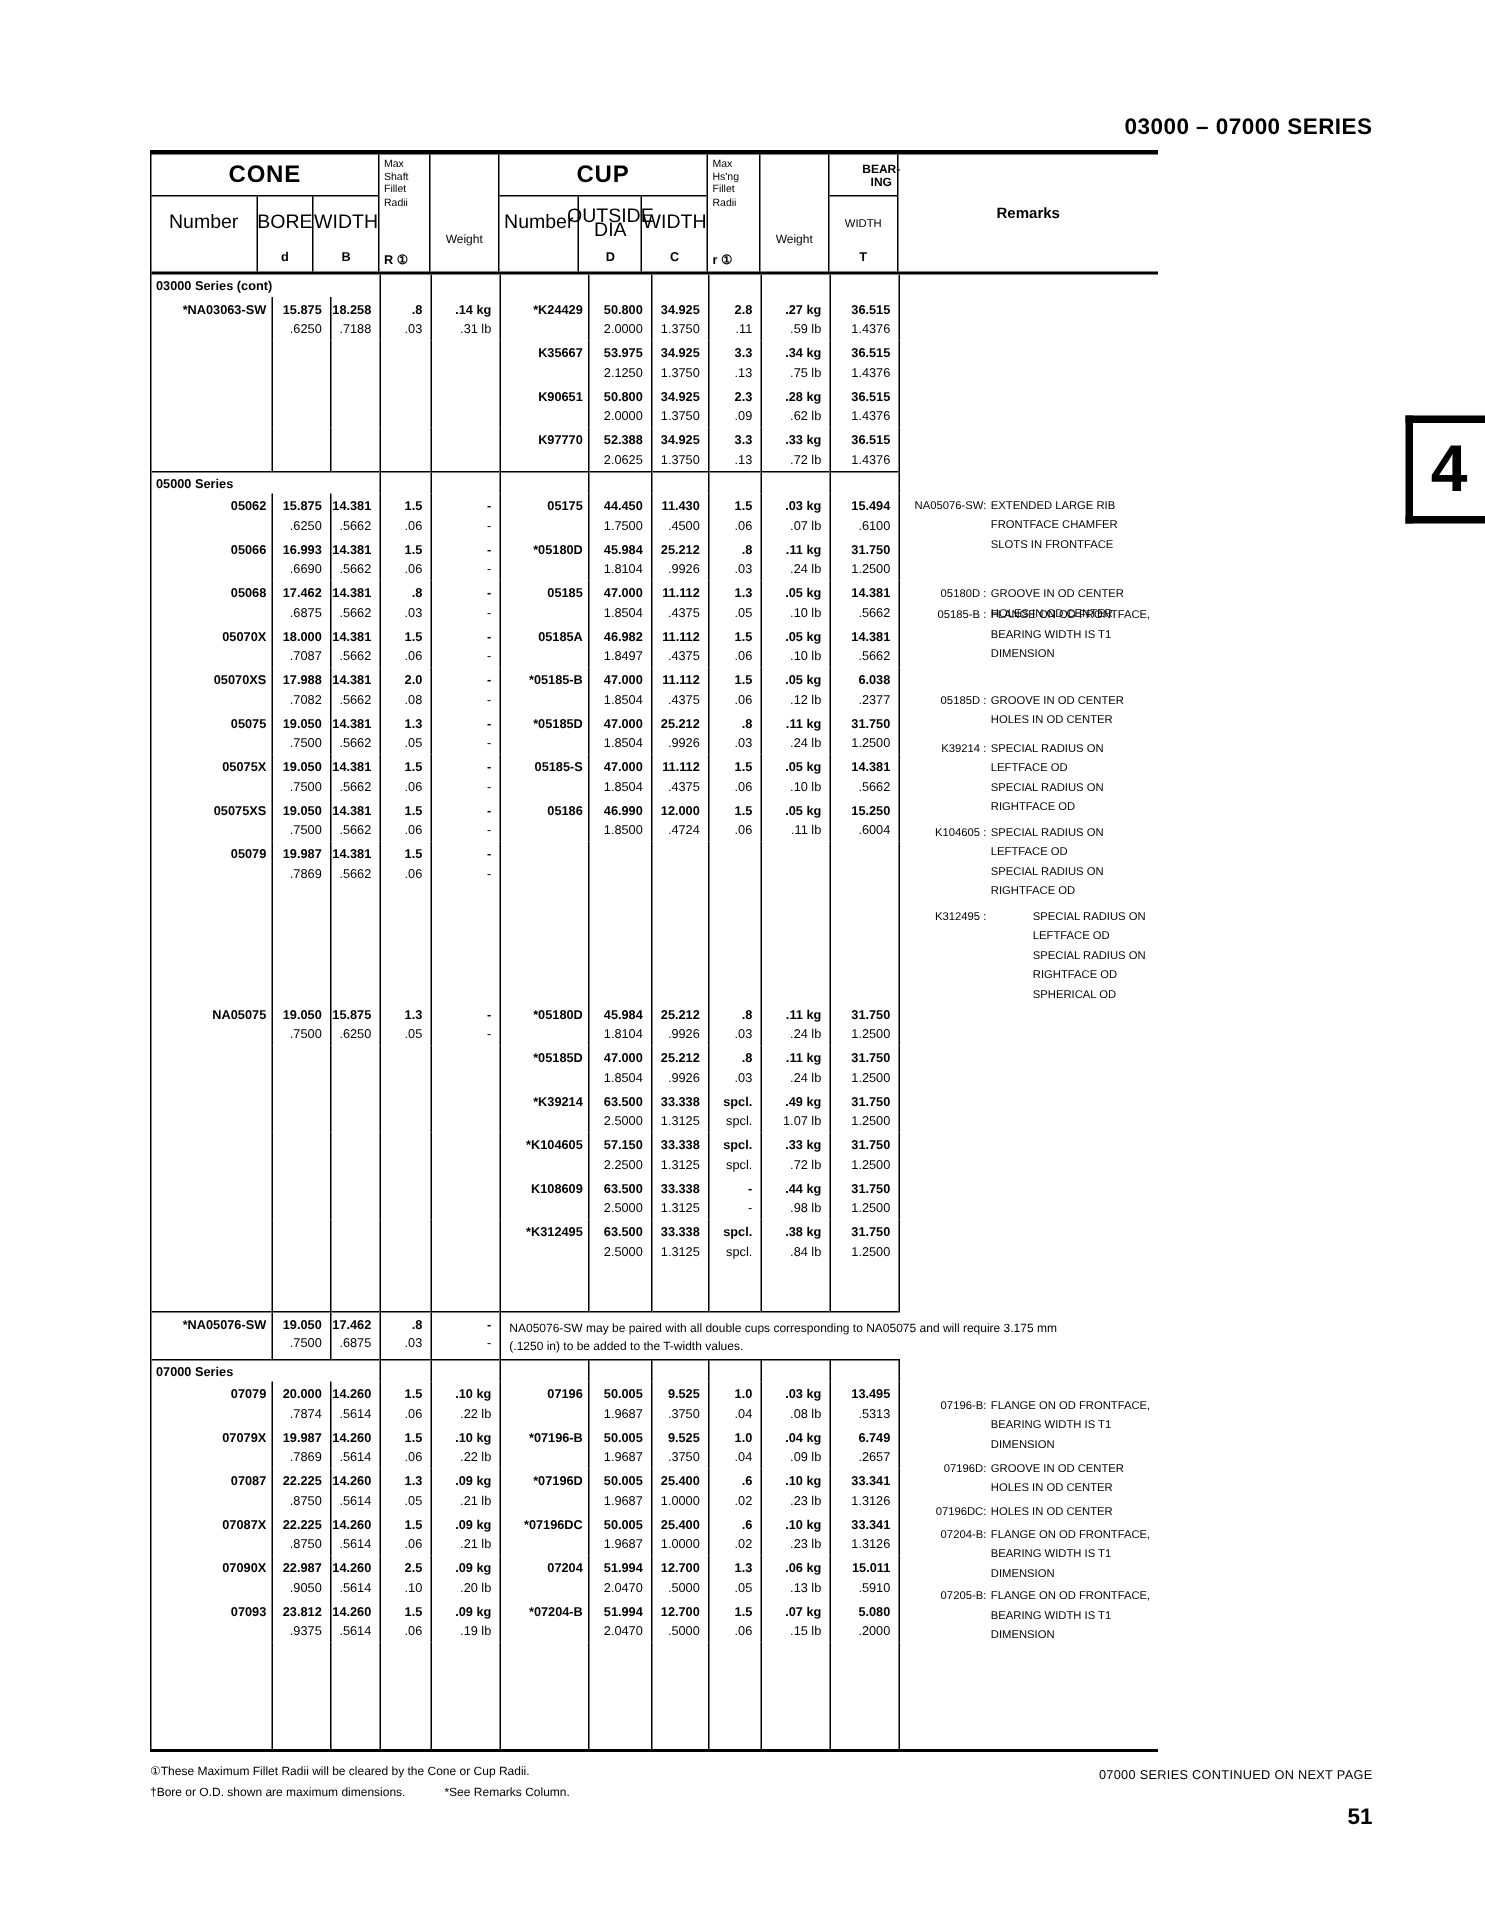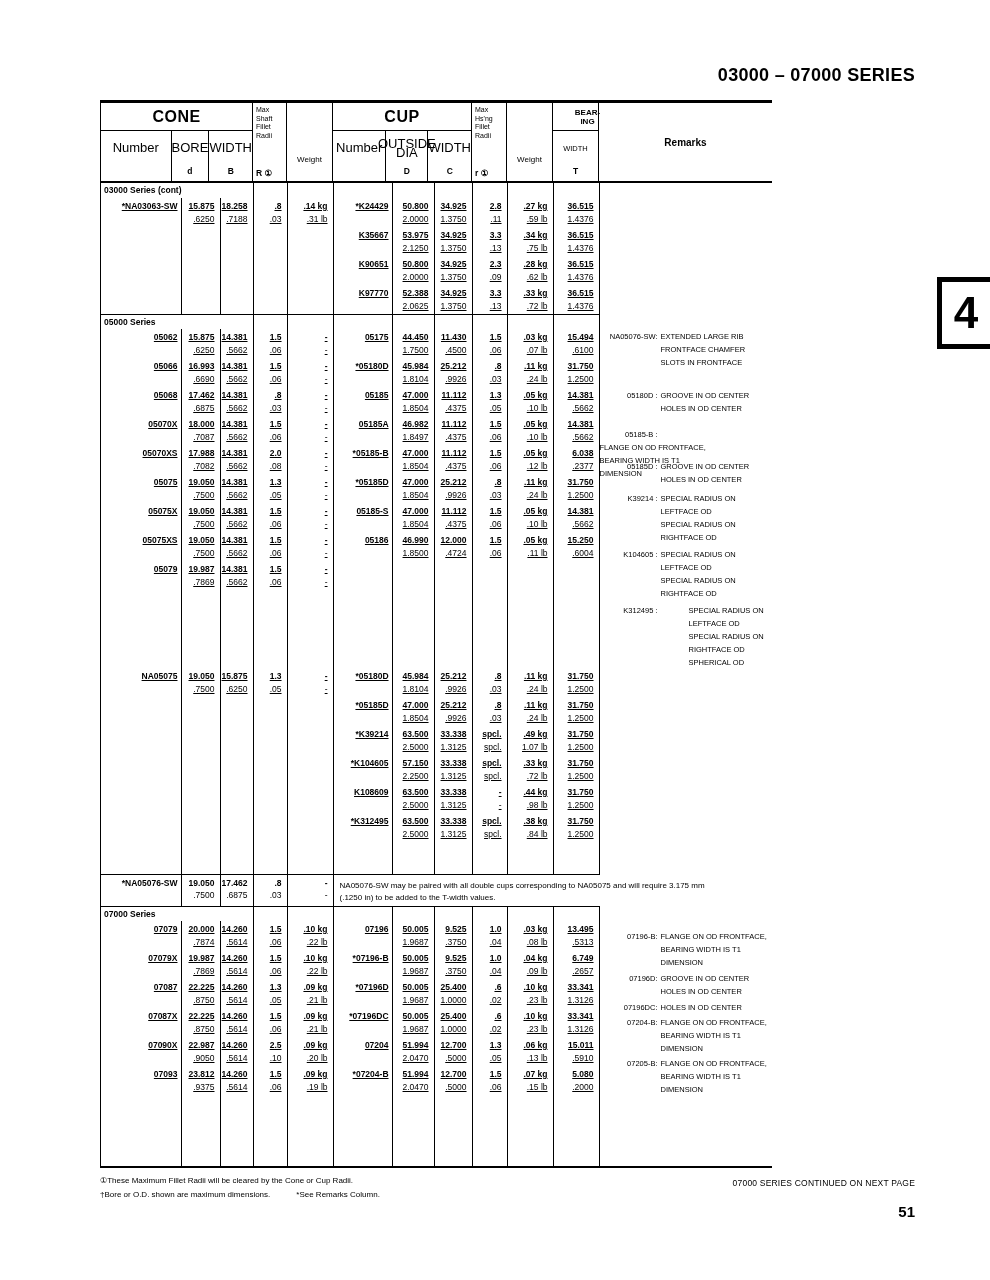--- a/index.html
+++ b/index.html
@@ -1,19 +1,19 @@
 <!DOCTYPE html>
 <html><head>
 <meta charset="utf-8">
 <style>
   * { margin:0; padding:0; box-sizing:border-box; }
   html,body { width:990px; height:1280px; }
   body { background:#fff; color:#000; font-family:"Liberation Sans", sans-serif; position:relative; overflow:hidden; }
 
-  .title { position:absolute; top:65px; right:75px; font-size:18px; font-weight:bold; letter-spacing:.3px; }
+  .title { position:absolute; top:76px; right:75px; font-size:15px; font-weight:bold; letter-spacing:.3px; }
 
   .chapter-tab { position:absolute; top:277px; right:0; width:53px; height:72px;
     border:5px solid #000; border-right:none; display:flex; align-items:center; justify-content:center;
     font-size:44px; font-weight:bold; background:#fff; }
 
   .table-wrap { position:absolute; left:100px; top:100px; width:672px;
     border-top:3px solid #000; border-bottom:2.5px solid #000; border-left:1px solid #000; background:#fff; }
 
   
   .thead { display:flex; height:80px; border-bottom:2px solid #000; }
@@ -35,21 +35,21 @@
     font-weight:bold; font-size:8px; line-height:9px; }
   .hbear span { display:block;margin-left:24px; }
   .hmid { flex:1; display:flex; align-items:center; justify-content:center; font-size:7.5px; }
   .hsym-c { height:15px; text-align:center; font-weight:bold; font-size:8.5px; }
   .hremarks { flex:1; display:flex; align-items:center; justify-content:center; font-weight:bold; font-size:10px; }
 
   
   .tbody-flex { display:flex; height:983px; overflow:hidden; }
   table#grid { width:498px; height:983px; border-collapse:collapse; table-layout:fixed; }
   #grid td { border-right:1px solid #000; vertical-align:top; font-size:8.5px; }
-  tr.data-row { height:29px;text-decoration:underline; }
+  tr.data-row { height:29px; }
   td.pair { padding:2px 5px 0 0; text-align:right; }
   td.pair .m { font-weight:bold; line-height:12.5px; }
   td.pair .i { line-height:12.5px; }
   td.num { padding:2px 3px 0 0; text-align:right; }
   td.num .m { font-weight:bold; line-height:12.5px; }
   tr.series-row { height:15px; }
   tr.series-row td { border-top:1.6px solid #000; }
   tr.series-row.first td { border-top:none; }
   td.series-label { font-weight:bold; font-size:8.5px; text-align:left; padding:2px 0 0 3px; white-space:nowrap; }
   tr.note-row { height:32px; }
@@ -1272,21 +1272,21 @@
               <div>SLOTS IN FRONTFACE</div>
             </div>
           </div>
           <div class="remark" style="top: 206px;">
             <div class="rlabel">05180D :</div>
             <div class="rlines">
               <div>GROOVE IN OD CENTER</div>
               <div>HOLES IN OD CENTER</div>
             </div>
           </div>
-          <div class="remark" style="top: 245px; flex-direction: column;">
+          <div class="remark" style="top: 220px;">
             <div class="rlabel">05185-B :</div>
             <div class="rlines">
               <div>FLANGE ON OD FRONTFACE,</div>
               <div>BEARING WIDTH IS T1</div>
               <div>DIMENSION</div>
             </div>
           </div>
           <div class="remark" style="top: 277px;">
             <div class="rlabel">05185D :</div>
             <div class="rlines">

